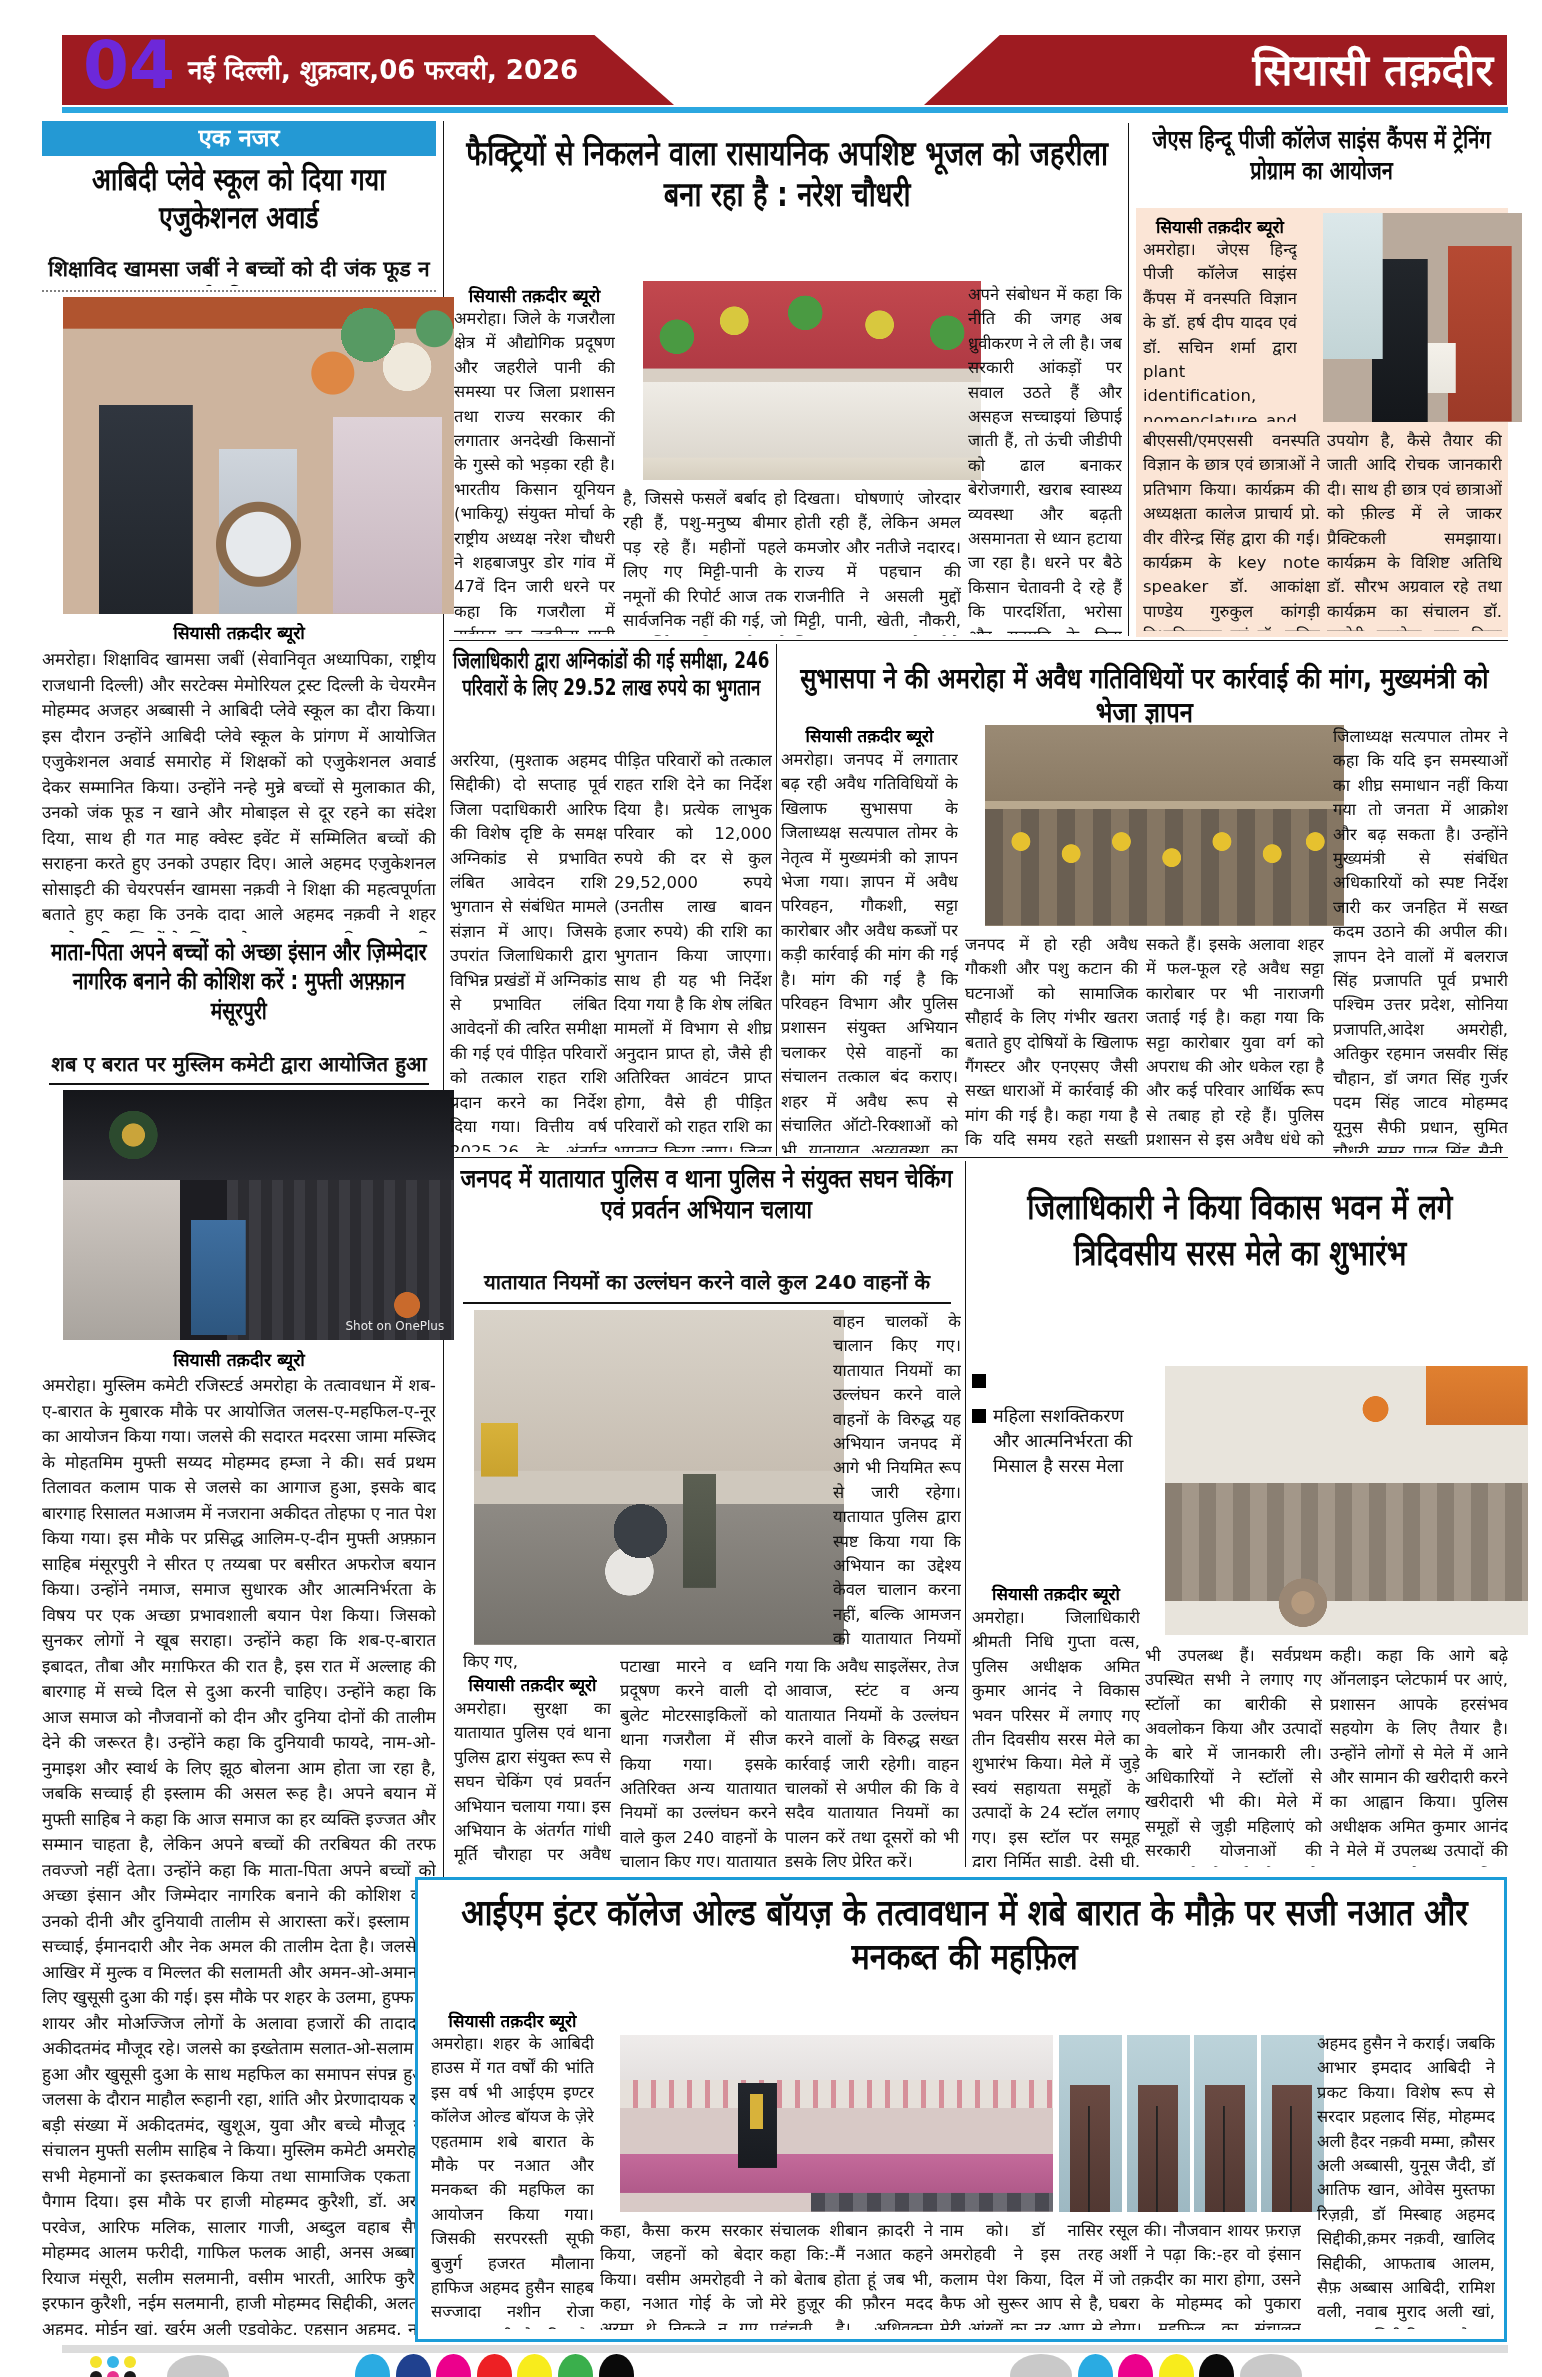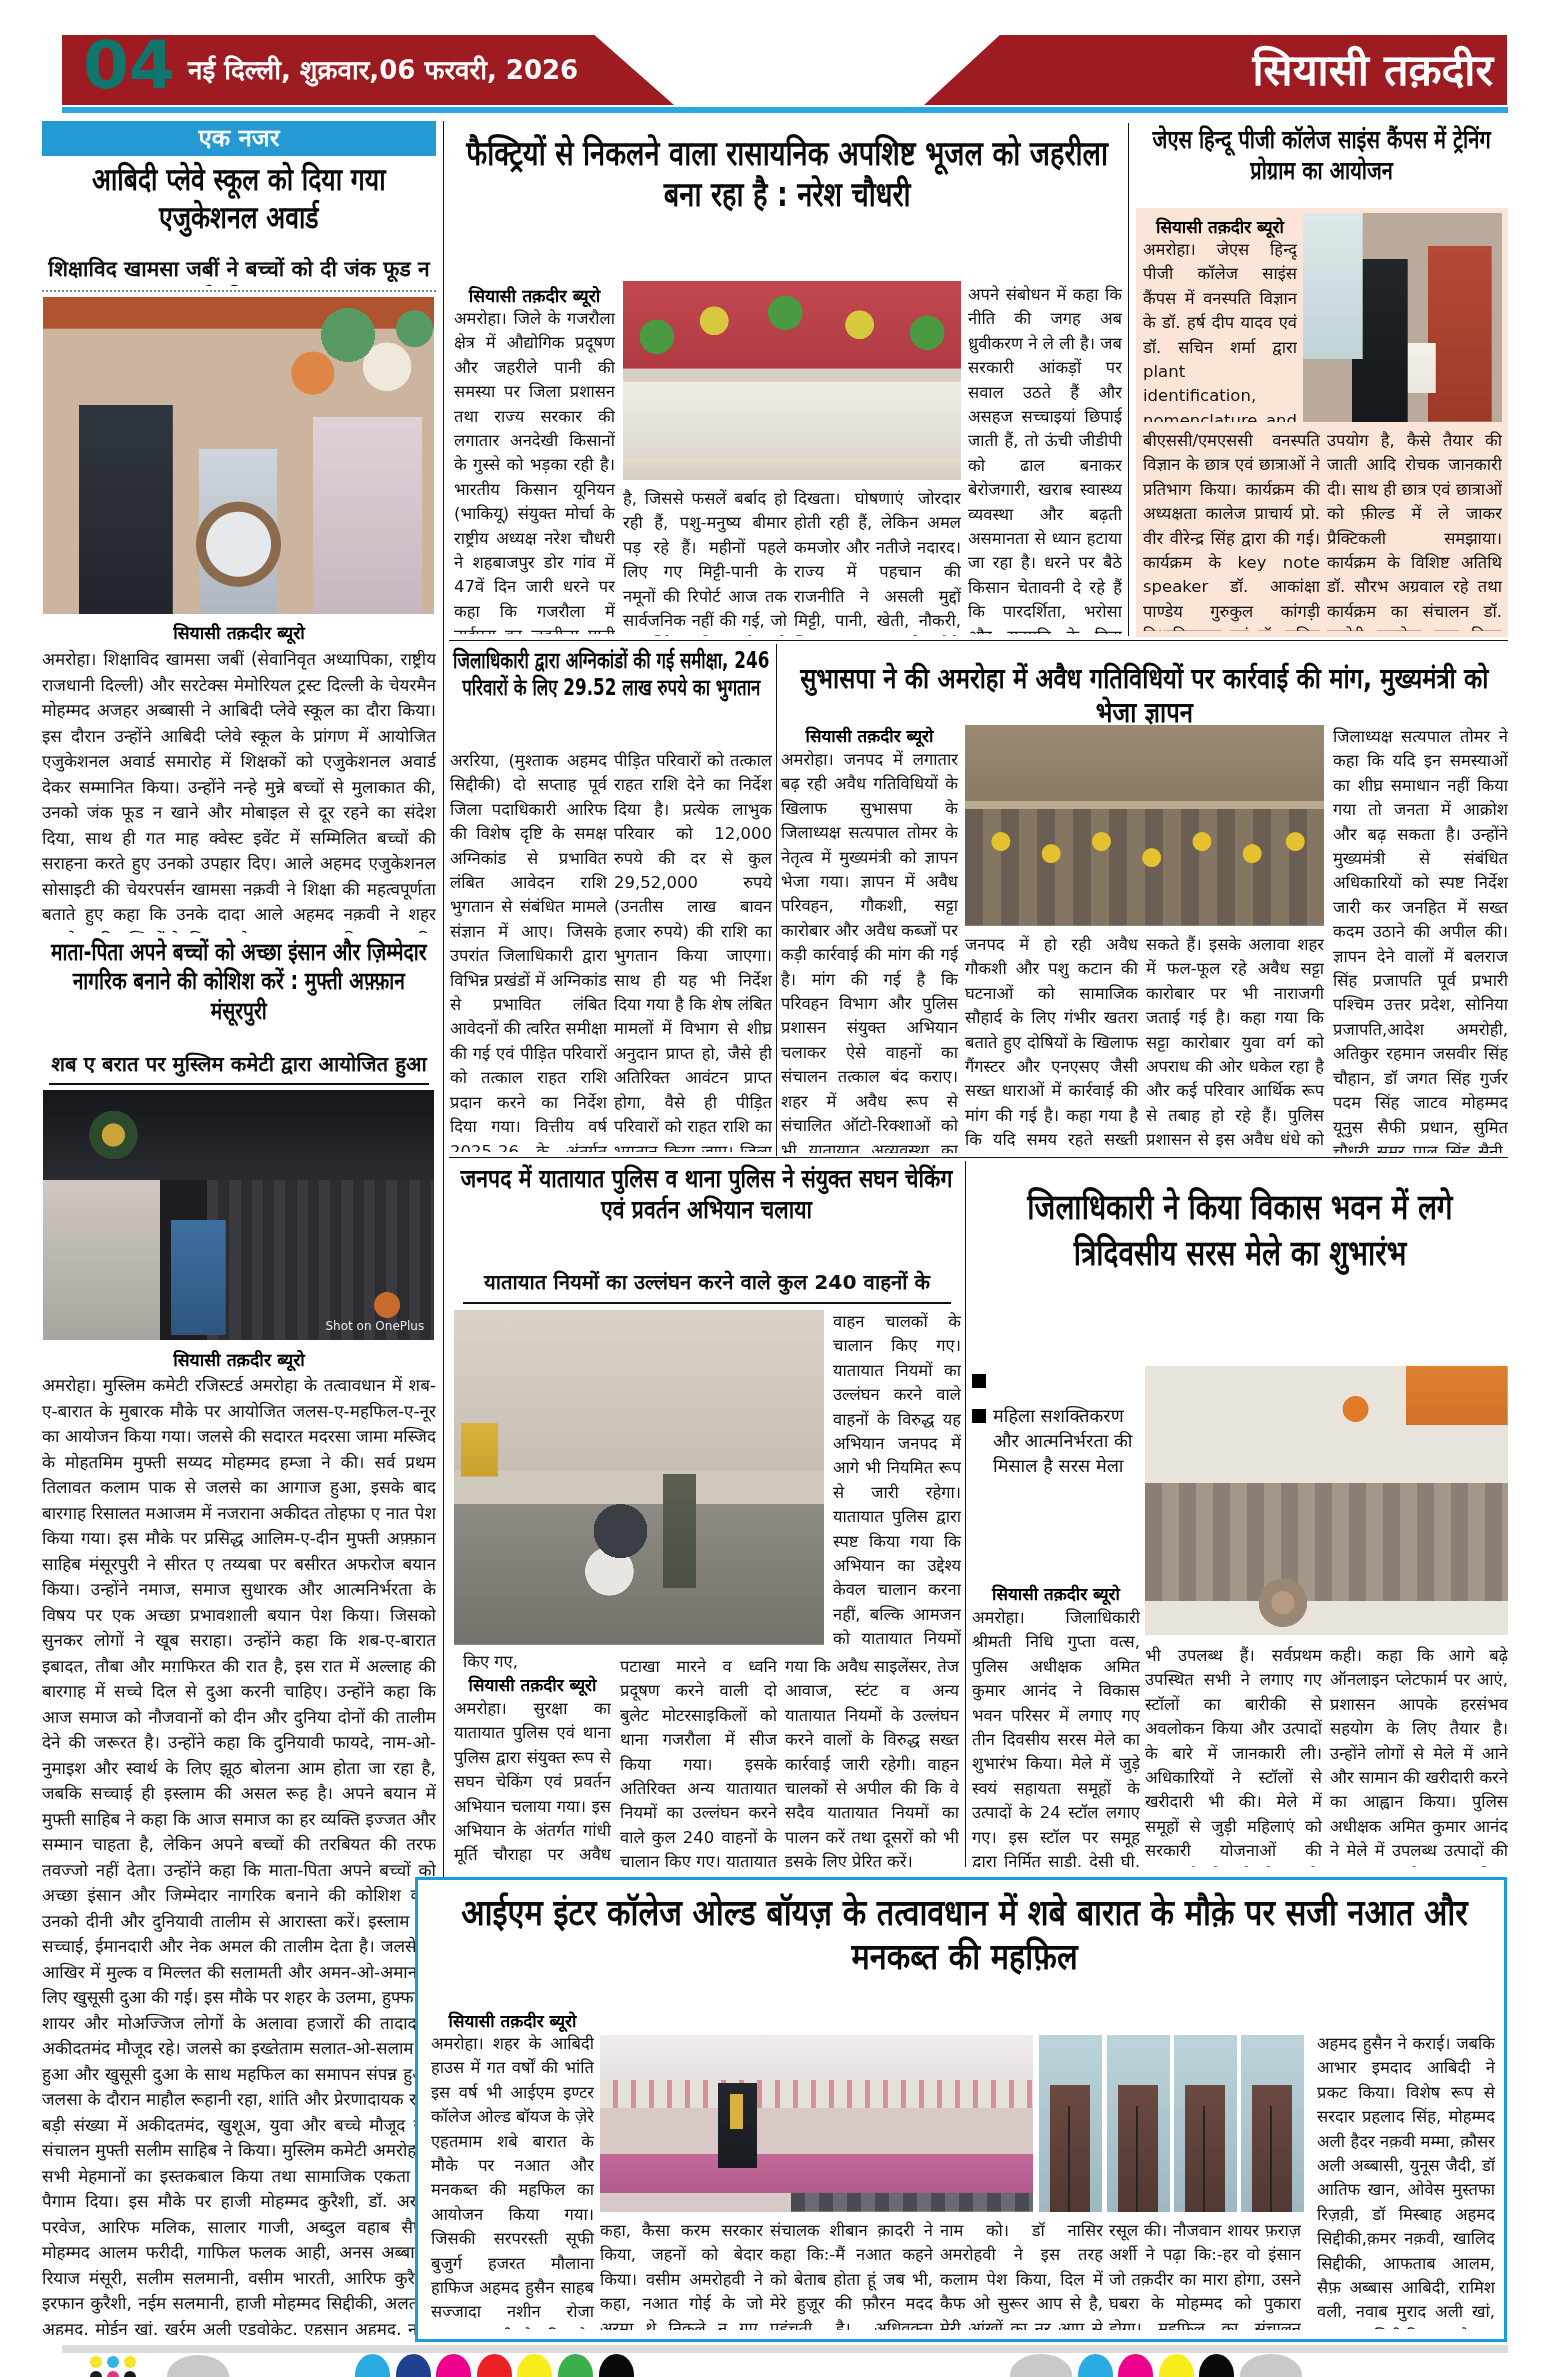--- a/index.html
+++ b/index.html
@@ -3,21 +3,21 @@
 <meta charset="utf-8">
 <style>
   html,body{margin:0;padding:0;background:#efefef;}
   #page{position:relative;width:1543px;height:2377px;background:#ffffff;margin:0 auto;
         font-family:"DejaVu Sans",sans-serif;color:#111;overflow:hidden;}
   .abs{position:absolute;}
   
   .hdr-red{position:absolute;background:#9e1b21;}
   #hdr-left{left:62px;top:35px;width:612px;height:70px;clip-path:polygon(0 0,87% 0,100% 100%,0 100%);}
   #hdr-right{left:924px;top:35px;width:583px;height:70px;clip-path:polygon(13% 0,100% 0,100% 100%,0 100%);}
-  #page-num{position:absolute;left:83px;top:31px;color:#0f766e;font-size:66px;font-weight:700;line-height:70px;}
+  #page-num{position:absolute;left:83px;top:31px;color:#6d28d9;font-size:66px;font-weight:700;line-height:70px;}
   #hdr-date{position:absolute;left:188px;top:35px;width:393px;height:70px;color:#fff;font-size:26px;font-weight:700;line-height:70px;}
   #hdr-center{position:absolute;left:652px;top:43px;width:323px;text-align:center;color:#1479bf;font-size:36px;font-weight:700;}
   #hdr-mast{position:absolute;left:924px;top:35px;width:569px;height:70px;color:#fff;font-size:43px;font-weight:700;
             line-height:70px;text-align:right;padding-right:14px;}
   #hdr-rule{position:absolute;left:62px;top:107px;width:1446px;height:5.6px;background:#2ba7e0;}
   
   .vrule{position:absolute;width:1.4px;background:#151515;}
   .hrule{position:absolute;height:1.4px;background:#151515;}
   .dotrule{position:absolute;border-top:2.1px dotted #808080;}
   
@@ -28,21 +28,21 @@
   .by{position:absolute;font-weight:700;font-size:17.5px;text-align:center;color:#000;overflow:hidden;}
   .bt{position:absolute;font-size:17px;line-height:1.5;text-align:justify;overflow:hidden;}
   .bt2{position:absolute;font-size:16.5px;line-height:1.48;text-align:justify;overflow:hidden;}
   .subhead{position:absolute;font-weight:700;text-align:center;overflow:hidden;}
   .kickerbar{position:absolute;background:#2499d4;color:#fff;font-weight:700;text-align:center;}
   .pinkbox{position:absolute;background:#fbe5d6;}
   .bluebox{position:absolute;border:3.5px solid #1b9cd8;background:#fff;}
   .bullet{display:flex;gap:7px;margin-bottom:15.4px;font-size:18px;line-height:1.4;font-weight:500;}
   .sq{flex:0 0 auto;width:14px;height:14px;background:#000;margin-top:5.6px;}
   
-  .photo{position:absolute;background-repeat:no-repeat;overflow:hidden;}
+  .photo{position:absolute;background-repeat:no-repeat;overflow:hidden;margin-left:20px;}
   .ph-award{background-color:#cdb49e;background-image:
     radial-gradient(circle at 78% 12%,#579a63 0 27px,transparent 27px),
     radial-gradient(circle at 88% 22%,#efe9dc 0 24px,transparent 24.5px),
     radial-gradient(circle at 69% 24%,#de8744 0 21px,transparent 22px),
     radial-gradient(circle at 95% 10%,#579a63 0 18px,transparent 19px),
     radial-gradient(circle at 50% 78%,#e6e9ec 0 32px,#8a6b4d 33px 42px,transparent 43px),
     linear-gradient(#30363f,#21252b),linear-gradient(#cfd5dc,#aeb6c0),
     linear-gradient(#ded2d8,#c7b6bf),linear-gradient(#b0542f,#b0542f);
     background-size:auto,auto,auto,auto,auto,24% 66%,20% 52%,28% 62%,100% 10%;
     background-position:0 0,0 0,0 0,0 0,0 0,12% 100%,50% 100%,96% 100%,50% 0;}

